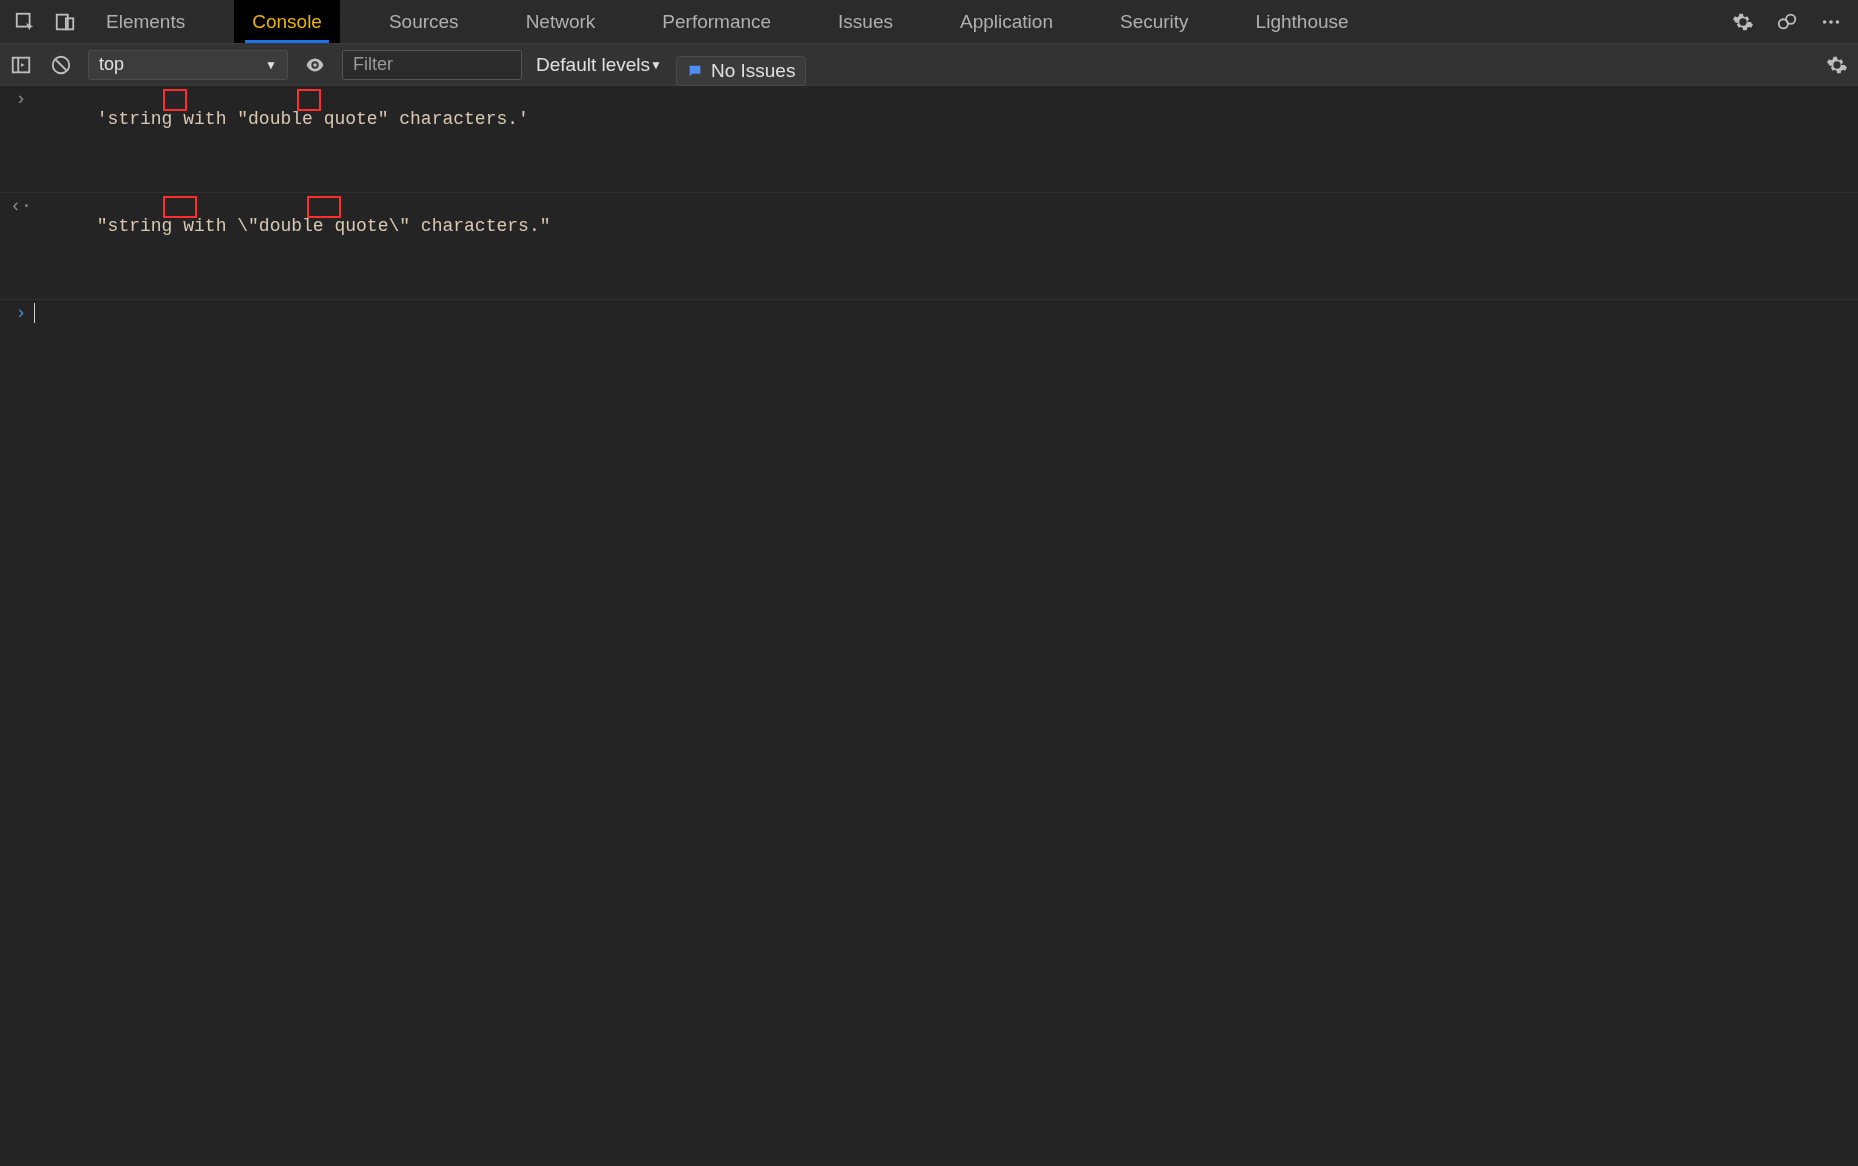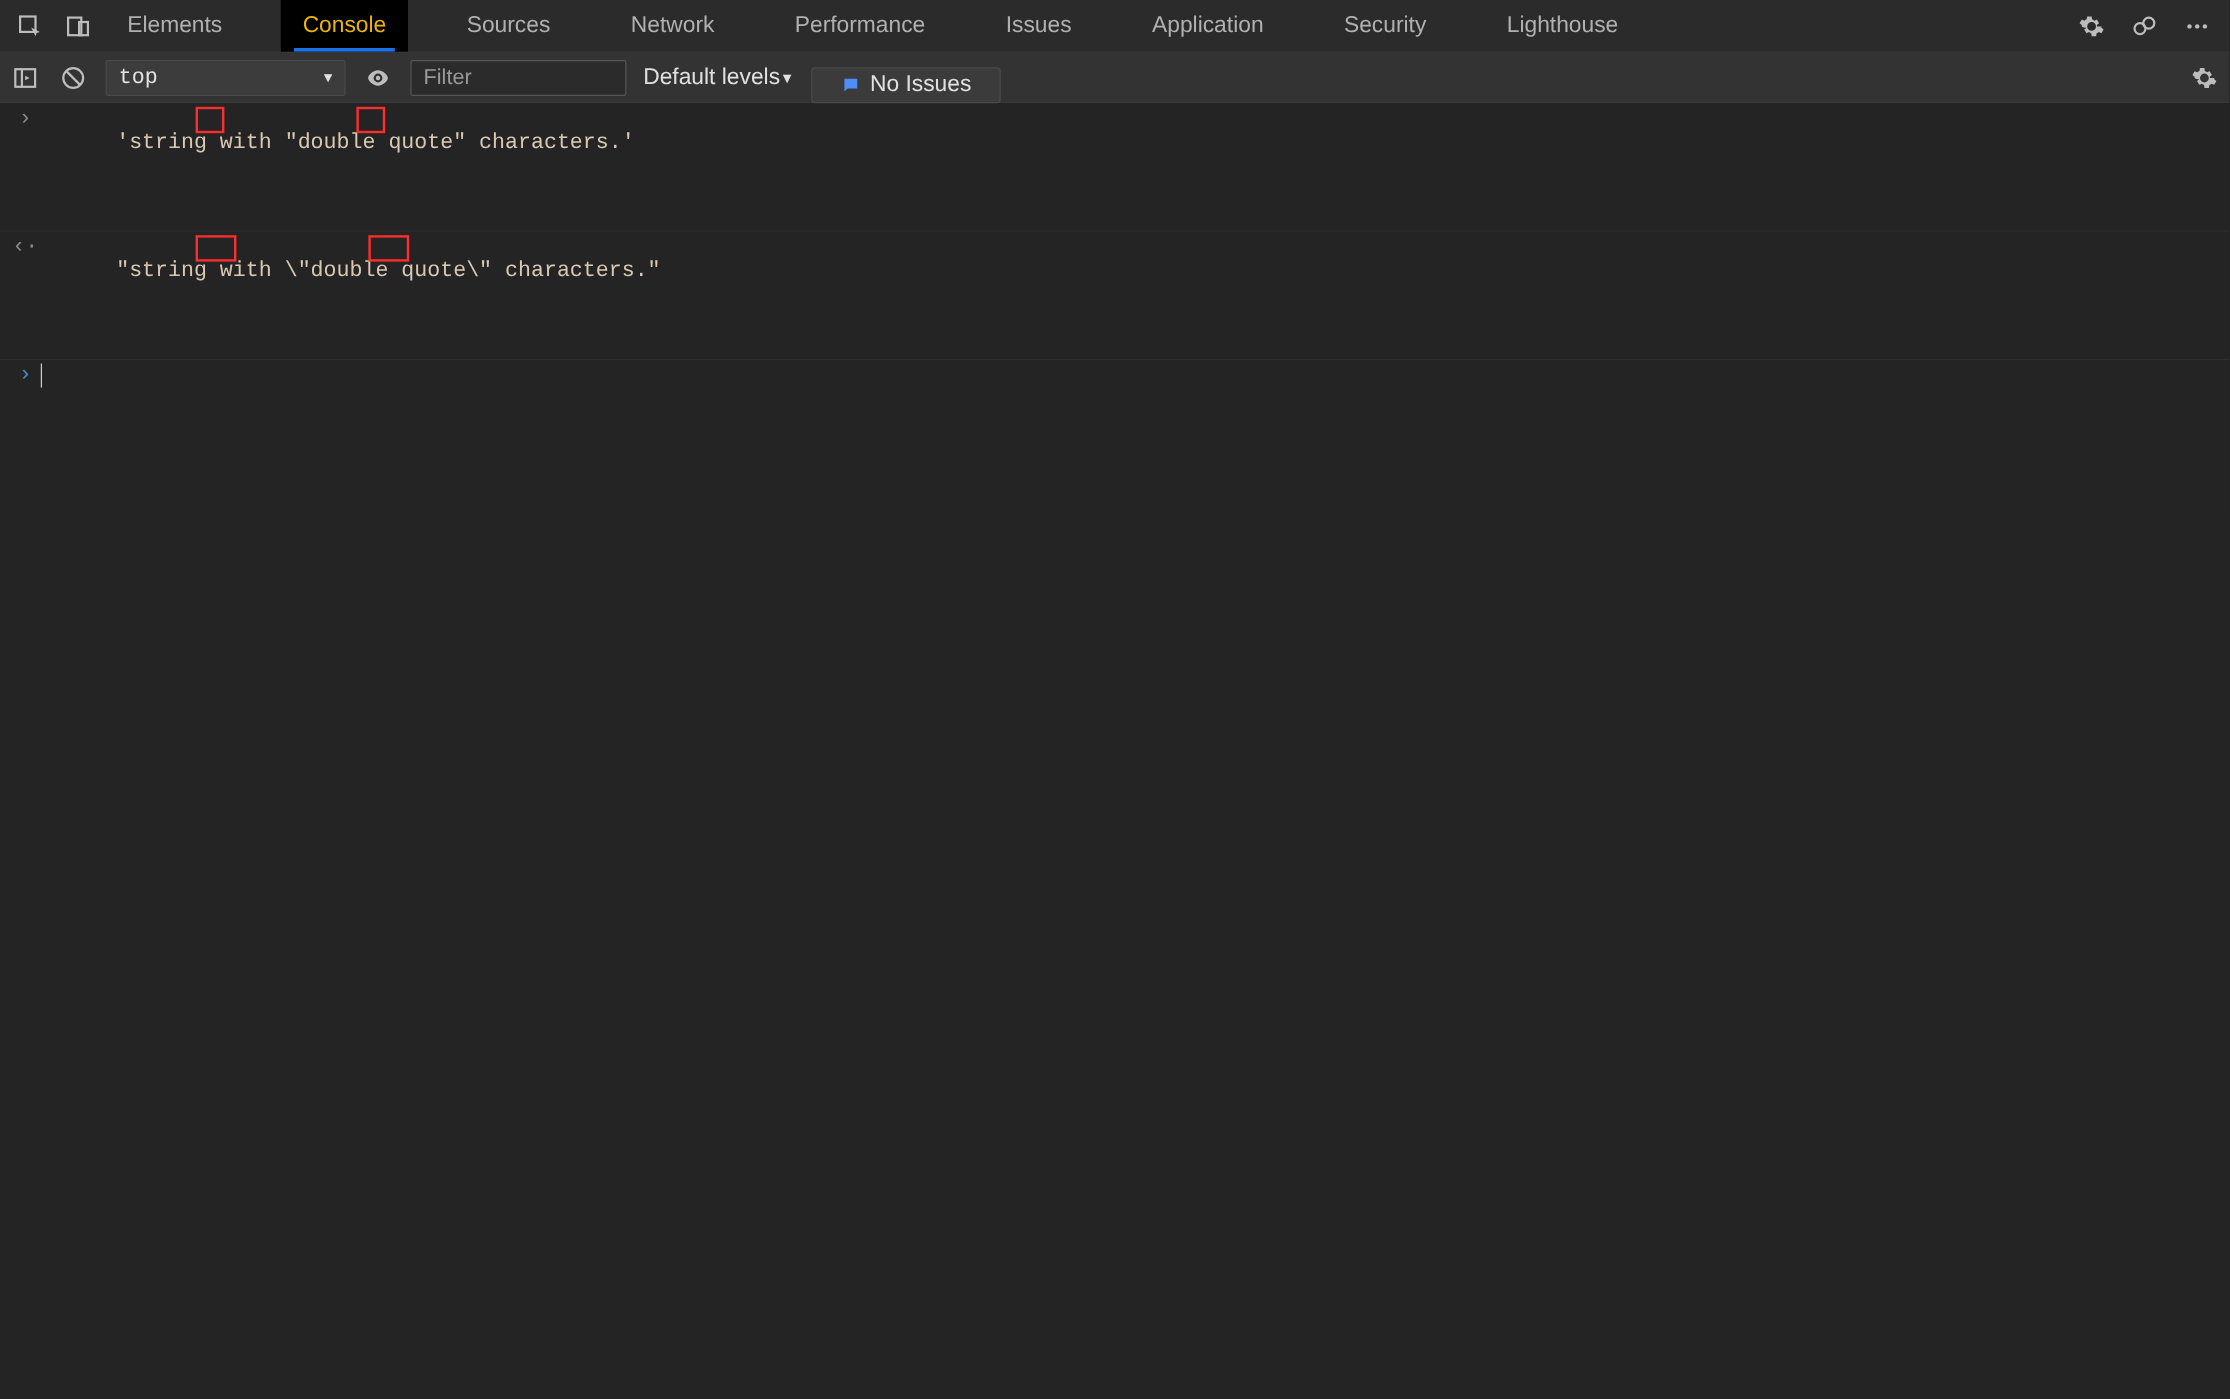--- a/index.html
+++ b/index.html
@@ -73,21 +73,20 @@
     display: flex; align-items: center; justify-content: space-between;
     background: #3c3c3c;
     border: 1px solid #4a4a4a;
     color: #e3e3e3;
     height: 30px;
     padding: 0 10px;
     width: 200px;
     font-size: 18px;
     cursor: pointer;
     border-radius: 2px;
-    font-family: Liberation Mono, monospace;
   }
   .ctx-select .caret { font-size: 12px; color: #e3e3e3; }
   .filter-input {
     background: #2b2b2b;
     border: 1px solid #555555;
     color: #0ea5e9;
     height: 30px;
     padding: 0 10px;
     width: 180px;
     font-size: 18px;
@@ -100,21 +99,21 @@
     color: #e0e0e0;
     font-size: 19px;
     cursor: pointer;
   }
   .levels .caret { font-size: 12px; }
   .issues-chip {
     display: flex; align-items: center; gap: 8px;
     background: #3b3b3b;
     border: 1px solid #4a4a4a;
     border-radius: 3px;
-    padding: 3px 24px;
+    padding: 3px 10px;
     color: #e0e0e0;
     font-size: 19px;
     cursor: pointer;
     margin-top: 12px;
   }
   .issues-chip .chip-icon { color: #4f8ef7; display:inline-flex; }
   .toolbar .trailing-icons { margin-left: auto; display:flex; gap:14px; }
 
   
   .console-body {

